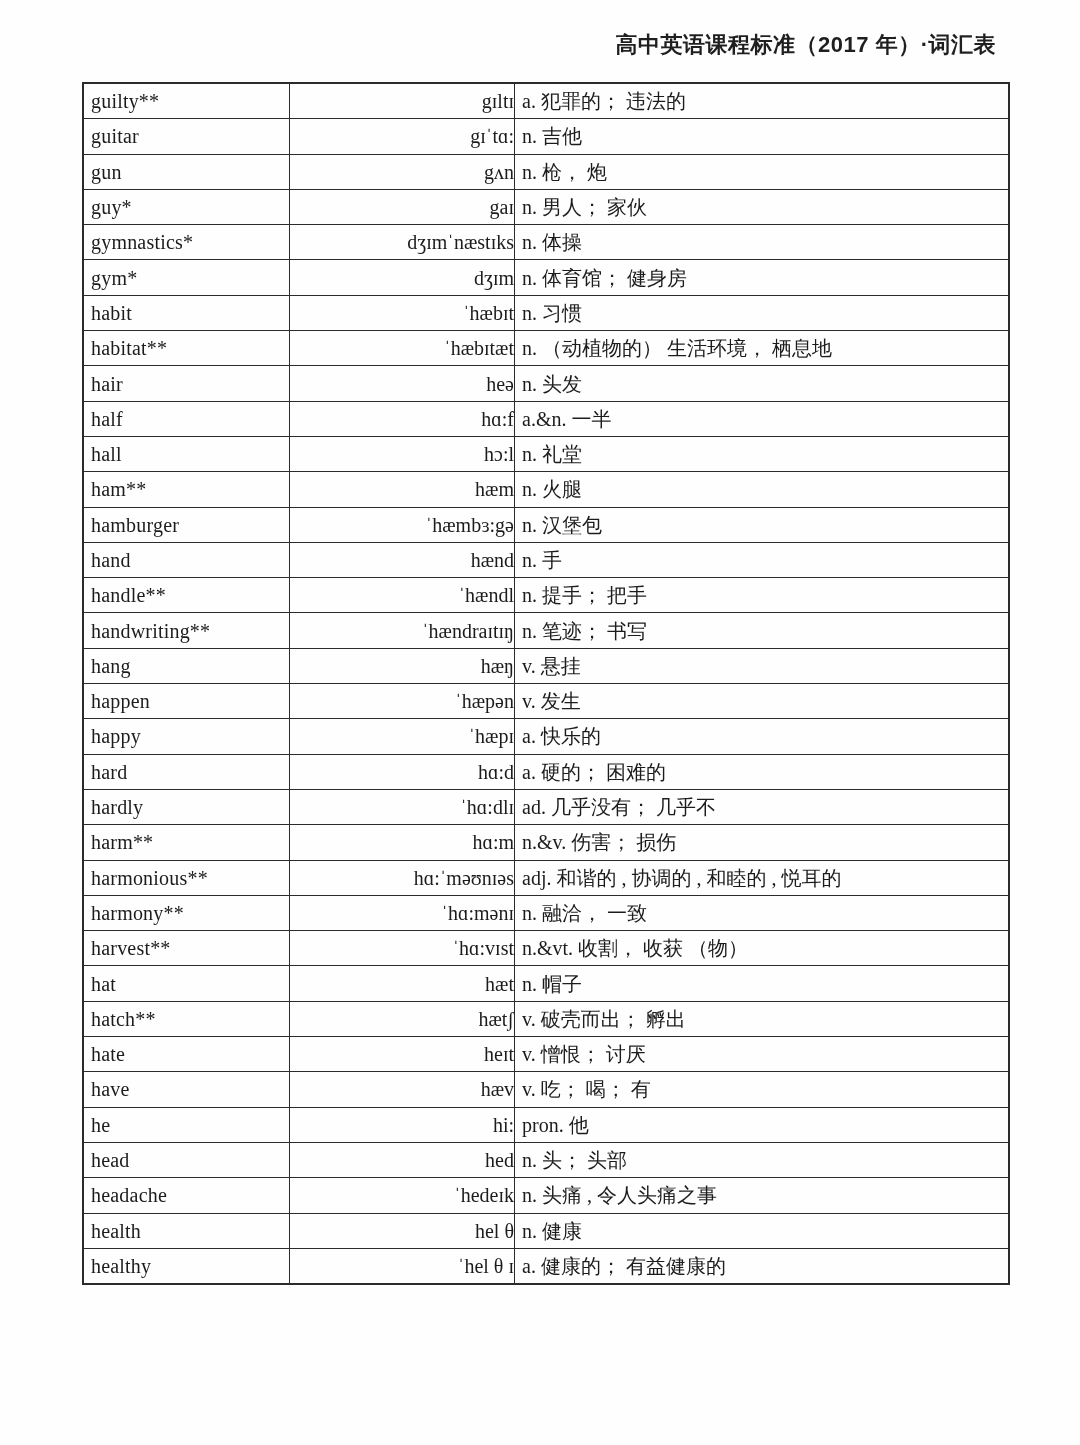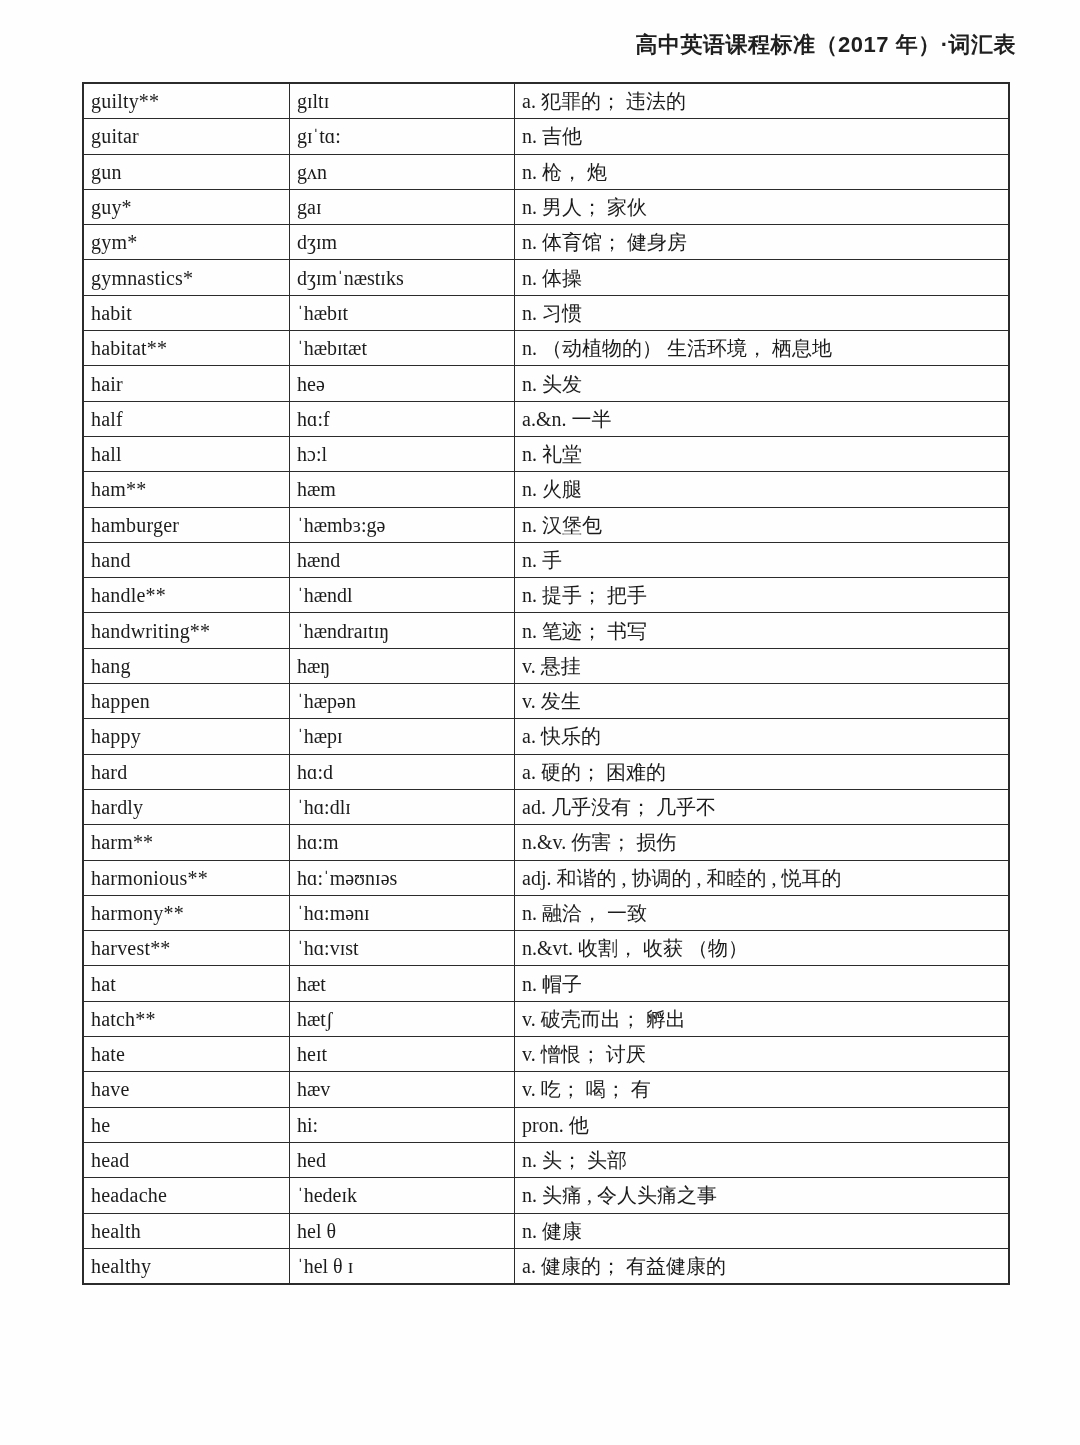--- a/index.html
+++ b/index.html
@@ -12,21 +12,21 @@
     width: 1080px;
     height: 1445px;
     background: #fefefe;
     overflow: hidden;
     font-family: "Liberation Serif", "DejaVu Serif", serif;
     color: #1c1c1c;
   }
   .header-title {
     position: absolute;
     top: 30px;
-    right: 64px;
+    right: 84px;
     font-family: "Liberation Sans", "DejaVu Sans", sans-serif;
     font-weight: 600;
     font-size: 22px;
     color: #1f1f1f;
     letter-spacing: 0.5px;
     white-space: nowrap;
     margin-left: 28px;
   }
   table.vocab {
     position: absolute;
@@ -42,21 +42,21 @@
     border: 1.5px solid #2b2b2b;
     height: 34.3px;
     padding: 0 0 0 7px;
     vertical-align: middle;
     font-size: 20px;
     line-height: 1.1;
     white-space: nowrap;
     overflow: hidden;
   }
   td.col-word   { width: 198px; letter-spacing: 0.2px; }
-  td.col-phon   { width: 217px; }
+  td.col-phon   { width: 217px; text-align: right; }
   td.col-def    { width: 486px; font-size: 19.5px; }
 </style>
 </head>
 <body>
 
 <div class="page">
   <div class="header-title">高中英语课程标准（2017 年）·词汇表</div>
 
   <table class="vocab">
     <tbody id="vocab-body">
@@ -74,28 +74,28 @@
           <td class="col-word">gun</td>
           <td class="col-phon">gʌn</td>
           <td class="col-def">n. 枪， 炮</td>
         </tr>
         <tr>
           <td class="col-word">guy*</td>
           <td class="col-phon">gaɪ</td>
           <td class="col-def">n. 男人； 家伙</td>
         </tr>
         <tr>
+          <td class="col-word">gymnastics*</td>
+          <td class="col-phon">dʒɪmˈnæstɪks</td>
+          <td class="col-def">n. 体操</td>
+        </tr>
+        <tr>
           <td class="col-word">gym*</td>
           <td class="col-phon">dʒɪm</td>
           <td class="col-def">n. 体育馆； 健身房</td>
-        </tr>
-        <tr>
-          <td class="col-word">gymnastics*</td>
-          <td class="col-phon">dʒɪmˈnæstɪks</td>
-          <td class="col-def">n. 体操</td>
         </tr>
         <tr>
           <td class="col-word">habit</td>
           <td class="col-phon">ˈhæbɪt</td>
           <td class="col-def">n. 习惯</td>
         </tr>
         <tr>
           <td class="col-word">habitat**</td>
           <td class="col-phon">ˈhæbɪtæt</td>
           <td class="col-def">n. （动植物的） 生活环境， 栖息地</td>

